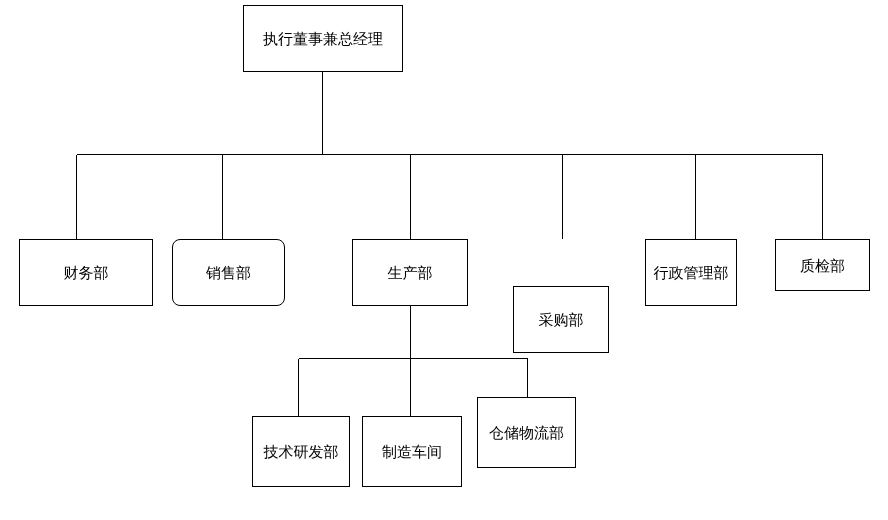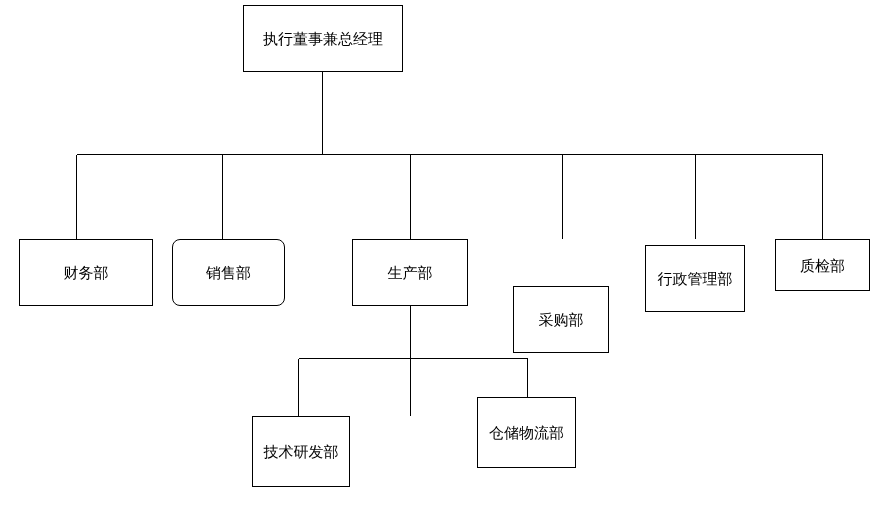--- a/index.html
+++ b/index.html
@@ -75,22 +75,23 @@
   <div class="node" style="left:243px;top:5px;width:160px;height:67px;">执行董事兼总经理</div>
 
   <div class="node" style="left:19px;top:239px;width:134px;height:67px;">财务部</div>
 
   <div class="node" style="left:172px;top:239px;width:113px;height:67px;border-radius:8px;">销售部</div>
 
   <div class="node" style="left:352px;top:239px;width:116px;height:67px;">生产部</div>
 
   <div class="node" style="left:513px;top:239px;width:96px;height:67px;margin-top:47px;">采购部</div>
 
-  <div class="node" style="left:645px;top:245px;width:100px;height:67px;">行政管理部</div>
+  <div class="node" style="left:645px;top:239px;width:92px;height:67px;">行政管理部</div>
 
   <div class="node" style="left:775px;top:239px;width:95px;height:52px;">质检部</div>
 
   <div class="node" style="left:252px;top:416px;width:98px;height:71px;">技术研发部</div>
 
+  <div class="node" style="left:362px;top:416px;width:100px;height:71px;">制造车间</div>
 
   <div class="node" style="left:477px;top:397px;width:99px;height:71px;">仓储物流部</div>
 
 </div>
 
 </body></html>

